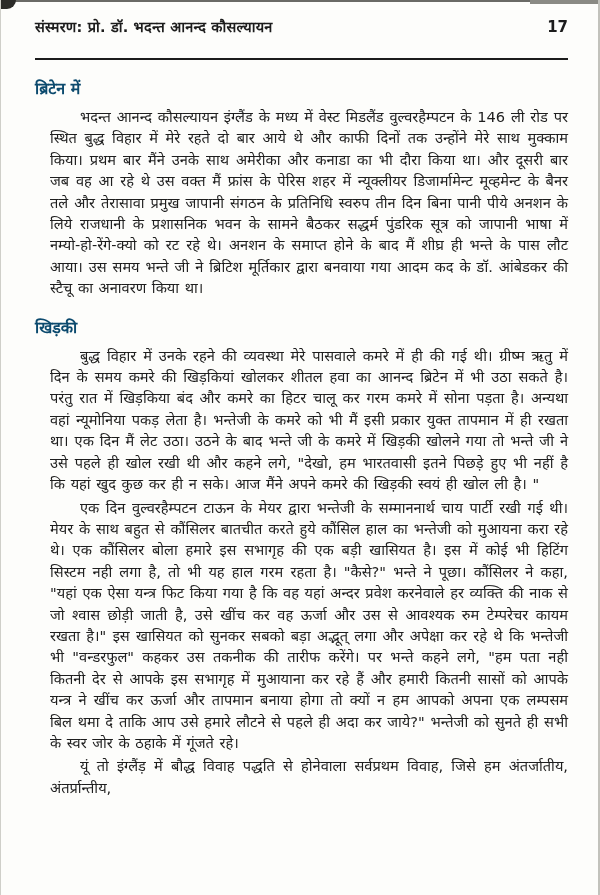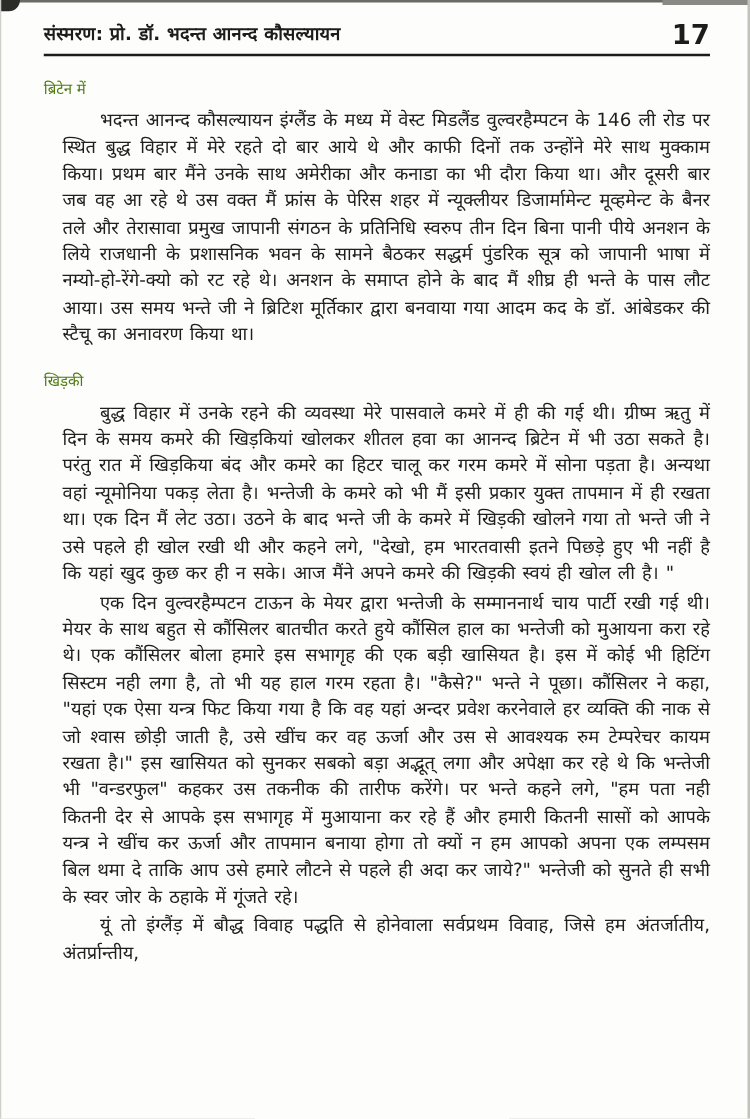--- a/index.html
+++ b/index.html
@@ -20,38 +20,38 @@
   .edge-right{position:absolute;top:0;right:0;width:2px;height:100%;background:#c2c2bc;}
   .edge-left{position:absolute;top:0;left:0;width:1px;height:100%;background:#cfcfc9;}
 
   .content{
     position:absolute;
     left:35px;right:32px;top:16px;
   }
   .page-header{
     display:flex;
     justify-content:space-between;
-    align-items:flex-start;
-    padding-bottom:2px;
+    align-items:flex-end;
+    padding-bottom:22px;
     border-bottom:2px solid #1c1c1c;
   }
   .page-header .htitle{
     font-size:14.5px;
     font-weight:bold;
     letter-spacing:0.2px;
   }
   .page-header .pagenum{
-    font-size:22px;
+    font-size:15px;
     font-weight:bold;
   }
   h2.section-heading{
-    font-size:12px;
-    font-weight:normal;
+    font-size:16px;
+    font-weight:bold;
     margin:17px 0 7px 0;
-    color:#4d7c0f;
+    color:#0c4a6e;
   }
   p.body-para{
     margin:0 0 2px 15px;
     font-size:14.6px;
     line-height:21.4px;
     text-align:justify;
     text-indent:30px;
     color:#1e1e1e;
     word-spacing:1px;
   }

